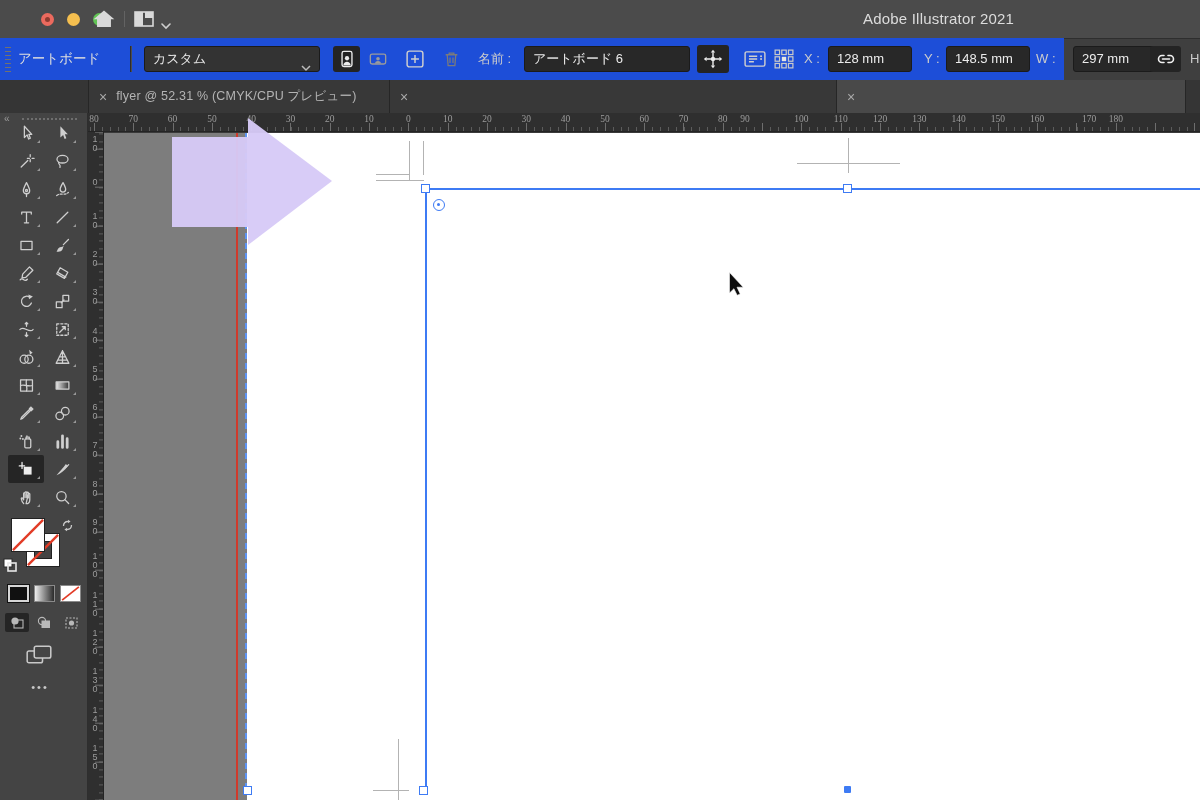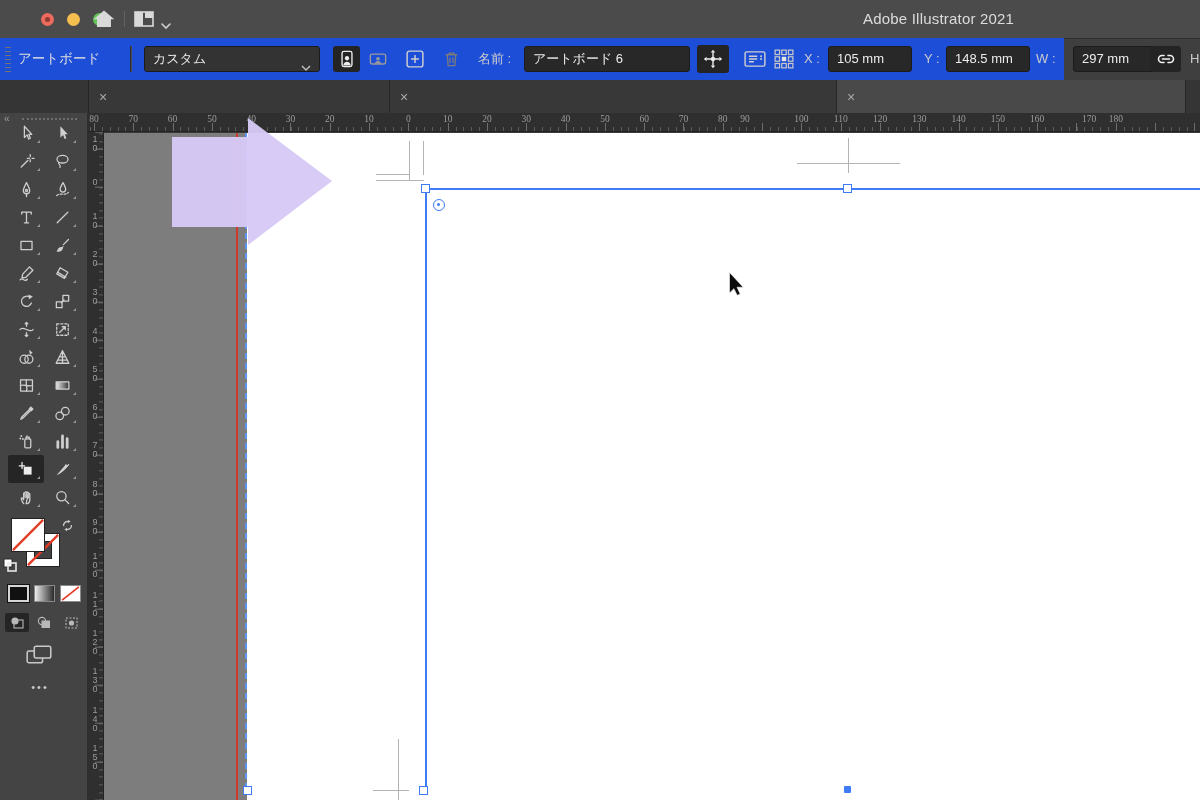--- a/index.html
+++ b/index.html
@@ -223,41 +223,42 @@
           <rect x="13" y="7" width="4" height="4"></rect>
           <rect x="1" y="13" width="4" height="4"></rect>
           <rect x="7" y="13" width="4" height="4"></rect>
           <rect x="13" y="13" width="4" height="4"></rect>
         </g>
         <rect x="7" y="7" width="4" height="4" fill="#e5e5e5"></rect>
       </svg>
   </div>
   <div class="cb-label" id="cb-x-label">X :</div>
   <div class="field" id="cb-x">
-    <span>105 mm</span>
+    <span>128 mm</span>
   </div>
   <div class="cb-label" id="cb-y-label">Y :</div>
   <div class="field" id="cb-y">
     <span>148.5 mm</span>
   </div>
   <div class="cb-label" id="cb-w-label">W :</div>
   <div class="field" id="cb-w">
     <span>297 mm</span>
   </div>
   <div class="cb-btn dark" id="btn-link">
     <svg width="18" height="14" viewBox="0 0 18 12">
         <path d="M7 2.5 H5 a3.5 3.5 0 0 0 0 7 H7 M11 2.5 h2 a3.5 3.5 0 0 1 0 7 H11 M5.5 6 h7" stroke="#f2f2f2" fill="none" stroke-width="1.6" stroke-linecap="round"></path>
       </svg>
   </div>
   <div class="cb-label" id="cb-h-label">H</div>
 </div>
 
 <div id="tabbar">
   <div class="doc-tab" id="tab-0">
     <span class="close">×</span>
+    <span class="tlabel">flyer @ 52.31 % (CMYK/CPU プレビュー)</span>
   </div>
   <div class="doc-tab" id="tab-1">
     <span class="close">×</span>
   </div>
   <div class="doc-tab active" id="tab-2">
     <span class="close">×</span>
   </div>
 </div>
 
 <div id="toolbar">

